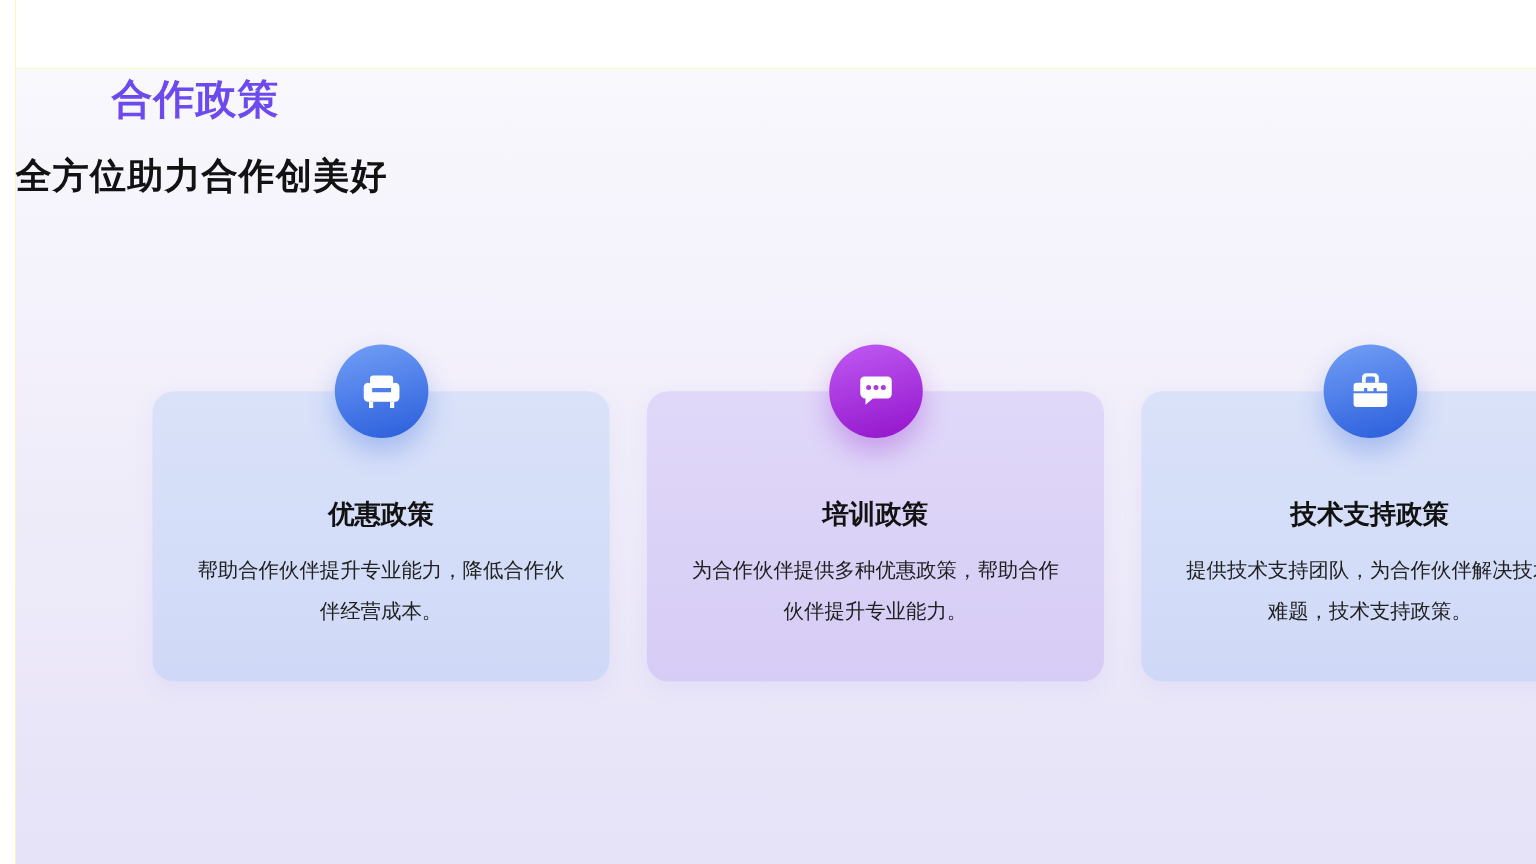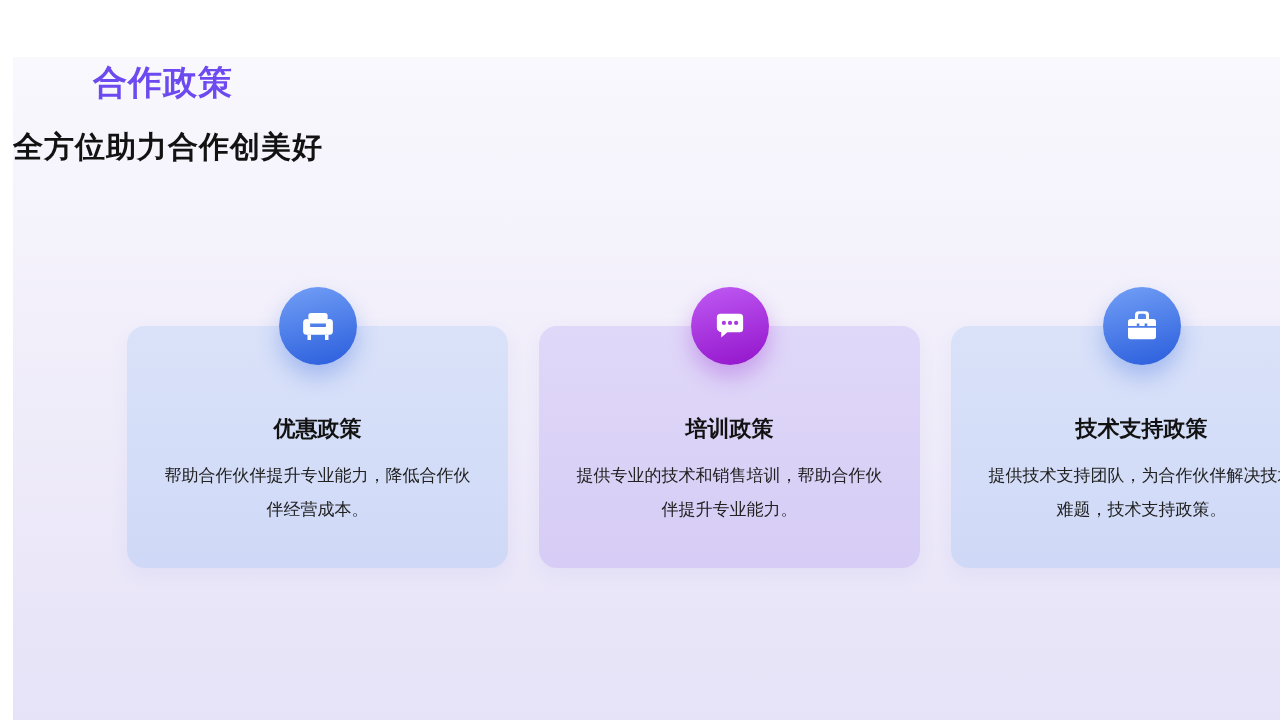--- a/index.html
+++ b/index.html
@@ -124,21 +124,21 @@
         <svg width="42" height="42" viewBox="0 0 48 48" aria-hidden="true">
           <path fill="#ffffff" fill-rule="evenodd" d="
             M13 10 h22 a4 4 0 0 1 4 4 v13 a4 4 0 0 1 -4 4 H21 l-7 6 v-6
             a5 5 0 0 1 -5 -5 V14 a4 4 0 0 1 4 -4 z
             M17 22.9 a2.4 2.4 0 1 1 0 -4.8 a2.4 2.4 0 0 1 0 4.8 z
             M24 22.9 a2.4 2.4 0 1 1 0 -4.8 a2.4 2.4 0 0 1 0 4.8 z
             M31 22.9 a2.4 2.4 0 1 1 0 -4.8 a2.4 2.4 0 0 1 0 4.8 z"></path>
         </svg>
       </div>
       <h3 class="card-title">培训政策</h3>
-      <p class="card-body">提供专业的技术和销售培训，帮助合作伙伴提升专业能力。</p>
+      <p class="card-body">为合作伙伴提供多种优惠政策，帮助合作伙伴提升专业能力。</p>
     </div>
 
     <div class="card tint-blue">
       <div class="icon-circle grad-blue">
         <svg width="42" height="42" viewBox="0 0 48 48" aria-hidden="true">
           <path fill="#ffffff" fill-rule="evenodd" d="
             M20 7 h8 a4 4 0 0 1 4 4 v5 h-3.5 v-4 a2 2 0 0 0 -2 -2 h-5 a2 2 0 0 0 -2 2 v4 H16 v-5 a4 4 0 0 1 4 -4 z"></path>
           <path fill="#ffffff" fill-rule="evenodd" d="
             M11 16 h26 a3 3 0 0 1 3 3 v17 a3 3 0 0 1 -3 3 H11 a3 3 0 0 1 -3 -3 V19 a3 3 0 0 1 3 -3 z
             M8 24 h10 v-3 h3 v3 h6 v-3 h3 v3 h10 v2 H8 z"></path>

